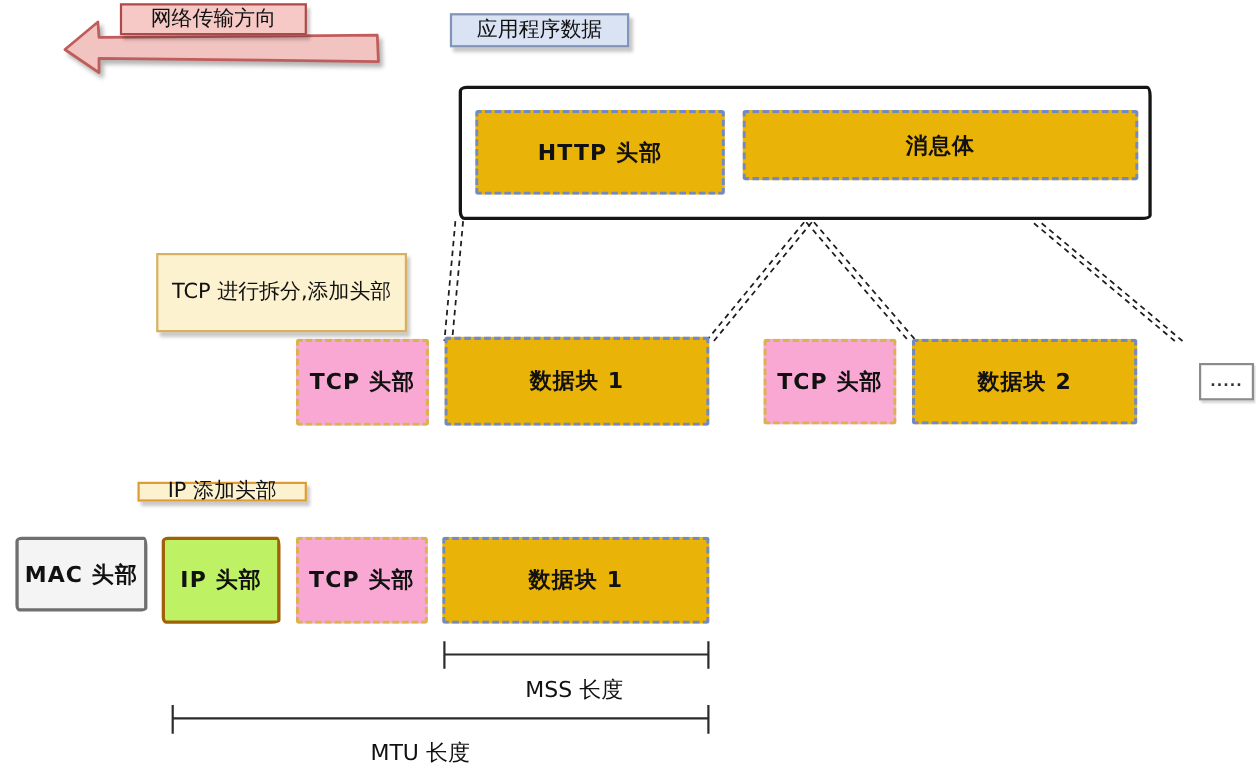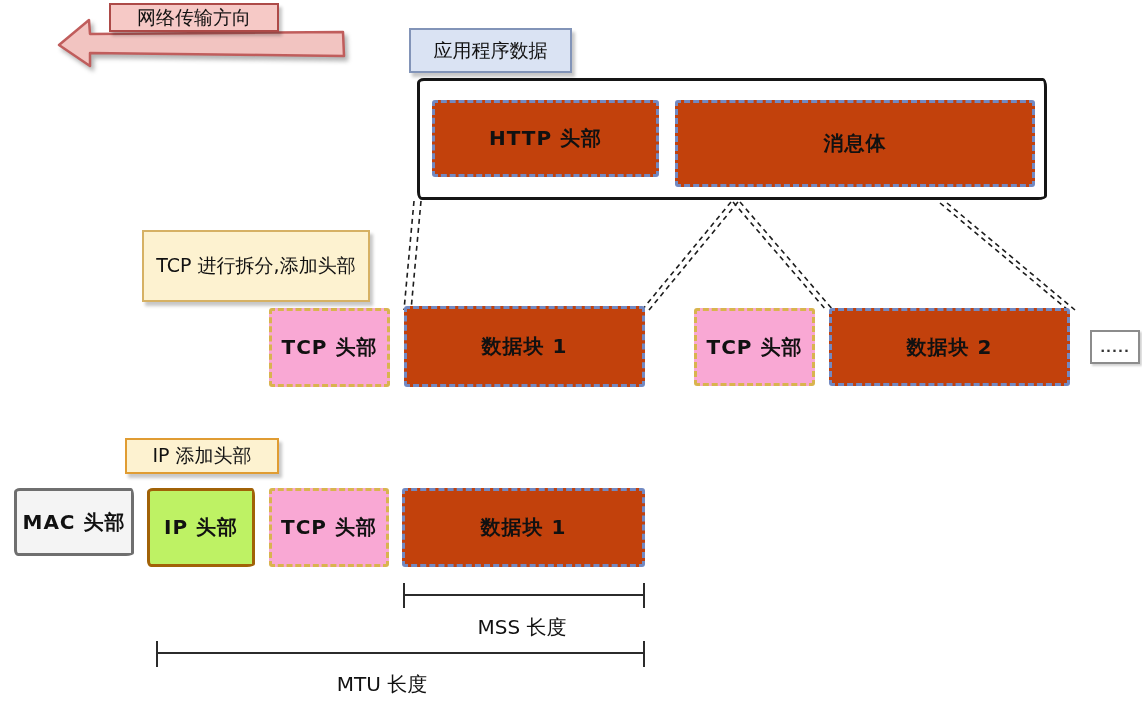--- a/index.html
+++ b/index.html
@@ -17,21 +17,21 @@
   .note{
     font-size:19px;font-weight:400;background:#fdf2d0;border:2px solid #d6b164;
     box-shadow:3px 4px 3px rgba(0,0,0,0.22);line-height:1.45;
   }
   .note-pink{background:#f6c9c6;border:2px solid #ad4a48;}
   .note-blue{background:#dae3f3;border:2px solid #8294b8;}
   .note-orange{border:2px solid #e09c32;}
 
   
   .dbox{font-size:20px;font-weight:700;letter-spacing:1px;}
-  .blue-dashed{background:#c2410c;border:3px dashed #7289c2;border-radius:3px;}
+  .blue-dashed{background:#eab308;border:3px dashed #7289c2;border-radius:3px;}
   .yellow-dashed{background:#f9a8d4;border:3px dashed #d9b44e;border-radius:3px;}
   .big-box{
     background:#ffffff;border:3.5px solid #151515;
     border-radius:7px 4px 9px 5px / 5px 9px 4px 8px;
   }
   .mac-box{background:#f4f4f4;border:3px solid #6f6f6f;border-radius:6px 3px 8px 4px / 4px 8px 3px 6px;}
   .ip-box{background:#bef264;border:3px solid #a16207;border-radius:6px 3px 8px 4px / 4px 8px 3px 6px;}
   .ellipsis-box{
     background:#ffffff;border:2px solid #8c8c8c;color:#333;
     font-size:13px;font-weight:700;letter-spacing:1px;box-shadow:2px 2px 2px rgba(0,0,0,0.18);
@@ -62,55 +62,55 @@
 
     <path d="M392 583 L392 608 M392 595 L632 595 M632 583 L632 608" stroke="#2b2b2b" stroke-width="2" fill="none"></path>
 
     <path d="M145 641 L145 667 M145 653 L632 653 M632 641 L632 667" stroke="#2b2b2b" stroke-width="2" fill="none"></path>
   </svg>
 
   <div class="abs center note note-pink toplayer" style="left:97px;top:3px;width:170px;height:29px;">
     <span>网络传输方向</span>
   </div>
 
-  <div class="abs center note note-blue toplayer" style="left:397px;top:28px;width:163px;height:45px;font-family:Liberation Serif, serif;">
+  <div class="abs center note note-blue toplayer" style="left:397px;top:12px;width:163px;height:31px;font-family:Liberation Serif, serif;">
     <span>应用程序数据</span>
   </div>
 
   <div class="abs big-box boxlayer" style="left:405px;top:78px;width:630px;height:122px;"></div>
 
   <div class="abs center dbox blue-dashed toplayer" style="left:420px;top:100px;width:227px;height:77px;">
     <span>HTTP 头部</span>
   </div>
-  <div class="abs center dbox blue-dashed toplayer" style="left:663px;top:100px;width:360px;height:87px;">
+  <div class="abs center dbox blue-dashed toplayer" style="left:663px;top:100px;width:360px;height:64px;">
     <span>消息体</span>
   </div>
 
   <div class="abs center note toplayer" style="left:130px;top:230px;width:228px;height:72px;flex-direction:row;">
     <span>TCP 进行拆分,</span>
     <span>添加头部</span>
   </div>
 
   <div class="abs center dbox yellow-dashed boxlayer" style="left:257px;top:308px;width:121px;height:79px;">
     <span>TCP 头部</span>
   </div>
   <div class="abs center dbox blue-dashed boxlayer" style="left:392px;top:306px;width:241px;height:81px;">
     <span>数据块 1</span>
   </div>
   <div class="abs center dbox yellow-dashed boxlayer" style="left:682px;top:308px;width:121px;height:78px;">
     <span>TCP 头部</span>
   </div>
-  <div class="abs center dbox blue-dashed boxlayer" style="left:817px;top:308px;width:241px;height:78px;">
+  <div class="abs center dbox blue-dashed boxlayer" style="left:817px;top:308px;width:205px;height:78px;">
     <span>数据块 2</span>
   </div>
   <div class="abs center ellipsis-box boxlayer" style="left:1078px;top:330px;width:50px;height:34px;">
     <span>.....</span>
   </div>
 
-  <div class="abs center note note-orange toplayer" style="left:113px;top:438px;width:154px;height:36px;">
+  <div class="abs center note note-orange toplayer" style="left:113px;top:438px;width:154px;height:18px;">
     <span>IP 添加头部</span>
   </div>
 
   <div class="abs center dbox mac-box boxlayer" style="left:2px;top:488px;width:120px;height:68px;">
     <span>MAC 头部</span>
   </div>
   <div class="abs center dbox ip-box boxlayer" style="left:135px;top:488px;width:108px;height:79px;">
     <span>IP 头部</span>
   </div>
   <div class="abs center dbox yellow-dashed boxlayer" style="left:257px;top:488px;width:120px;height:79px;">

